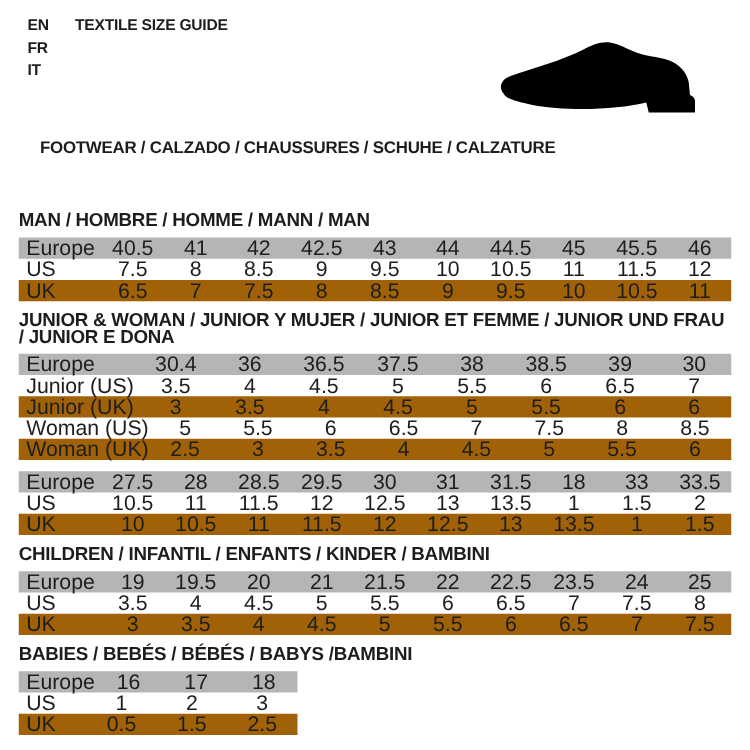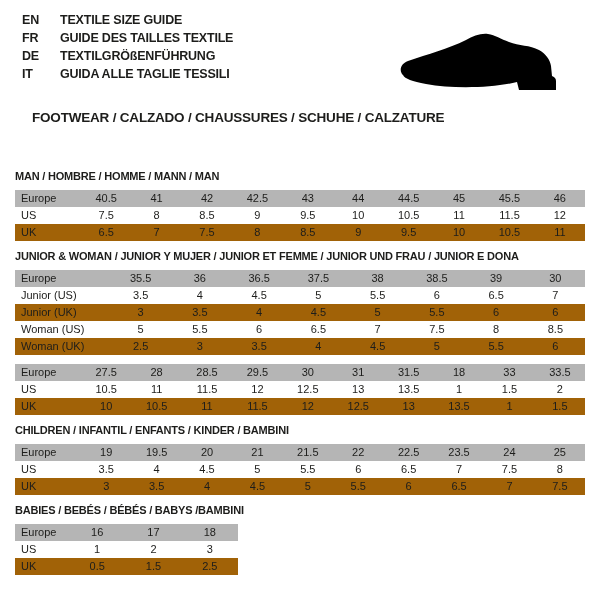--- a/index.html
+++ b/index.html
@@ -21,52 +21,46 @@
   }
 
   
   .shoe { position:absolute; top:33px; left:398px; width:174px; height:66px; }
   .shoe svg { display:block; width:100%; height:100%; }
 
   
   .tables-wrap { position:absolute; top:170px; left:15px; right:15px; }
   .size-section { margin:0 0 9px 0; }
   .section-title {
-    font-size:11px; font-weight:bold; letter-spacing:-0.2px;
+    font-size:15px; font-weight:bold; letter-spacing:-0.2px;
     line-height:13px; margin:0 0 7px 0;
   }
   .tbl { width:100%; }
   .tbl.narrow { width:223px; }
-  .trow { display:flex; height:17px; line-height:17px; font-size:11px; }
+  .trow { display:flex; height:17px; line-height:17px; font-size:17px; }
   .trow.header { background:#b5b5b5; }
   .trow.stripe { background:#a16207; }
   .tcell { flex:1 1 0; text-align:center; white-space:nowrap; }
   .tcell.label { flex:0 0 var(--labelw, 60px); text-align:left; padding-left:6px; }
 </style>
 </head>
 <body>
 
 <div class="page">
 
   <div class="lang-block">
     <div class="lang-row">
       <span class="lang-code">EN</span>
       <span class="lang-label">TEXTILE SIZE GUIDE</span>
     </div>
     <div class="lang-row">
       <span class="lang-code">FR</span>
-      <span class="lang-label">GUIDE DES TAILLES TEXTILE</span>
-    </div>
-    <div class="lang-row">
-      <span class="lang-code">DE</span>
-      <span class="lang-label">TEXTILGRÖßENFÜHRUNG</span>
     </div>
     <div class="lang-row">
       <span class="lang-code">IT</span>
-      <span class="lang-label">GUIDA ALLE TAGLIE TESSILI</span>
     </div>
   </div>
 
   <div class="category-line">FOOTWEAR / CALZADO / CHAUSSURES / SCHUHE / CALZATURE</div>
 
   <div class="shoe">
     <svg viewBox="0 0 174 66" xmlns="http://www.w3.org/2000/svg" aria-hidden="true">
       <path fill="#000000" d="M5,42
         C1,38 2,31 10,28
         C30,21 50,16 68,7
@@ -127,21 +121,21 @@
             <div class="tcell">10.5</div>
             <div class="tcell">11</div>
           </div>
         </div>
       </section>
       <section class="size-section">
         <div class="section-title">JUNIOR &amp; WOMAN / JUNIOR Y MUJER / JUNIOR ET FEMME / JUNIOR UND FRAU / JUNIOR E DONA</div>
         <div class="tbl" style="--labelw: 90px;">
           <div class="trow header">
             <div class="tcell label">Europe</div>
-            <div class="tcell">35.5</div>
+            <div class="tcell">30.4</div>
             <div class="tcell">36</div>
             <div class="tcell">36.5</div>
             <div class="tcell">37.5</div>
             <div class="tcell">38</div>
             <div class="tcell">38.5</div>
             <div class="tcell">39</div>
             <div class="tcell">30</div>
           </div>
           <div class="trow">
             <div class="tcell label">Junior (US)</div>

